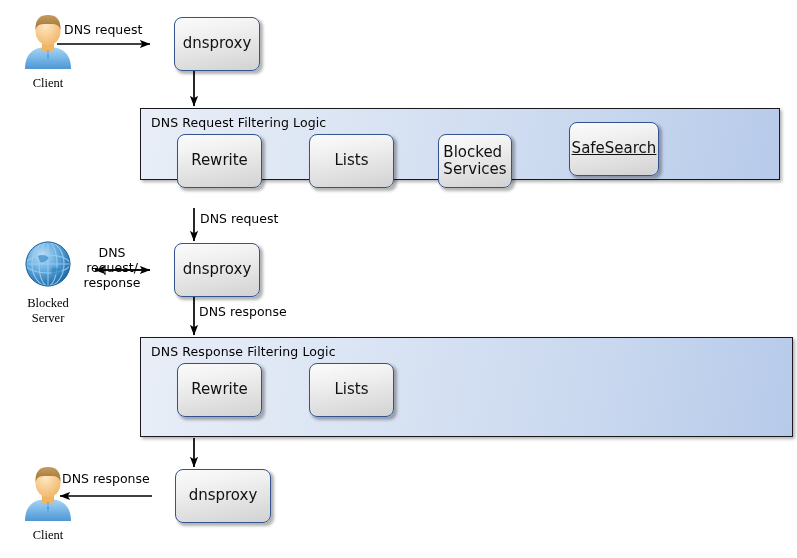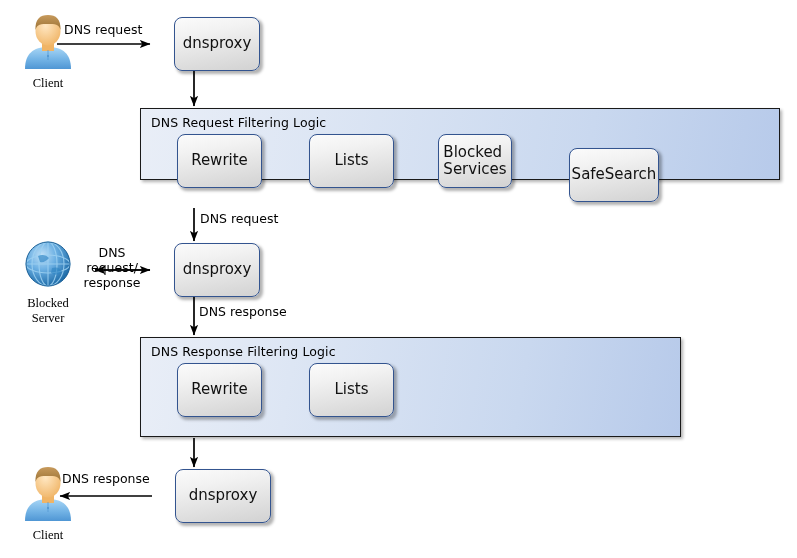--- a/index.html
+++ b/index.html
@@ -182,21 +182,21 @@
   </div>
   <div class="node" style="left:287px; top:134px; width:85px; height:54px;">
     <span>Lists</span>
   </div>
   <div class="node" style="left:416px; top:134px; width:74px; height:54px;">
     <div>
       <span>Blocked</span>
       <span>Services</span>
     </div>
   </div>
-  <div class="node" style="left:547px; top:148px; width:90px; height:54px;">
+  <div class="node" style="left:547px; top:122px; width:90px; height:54px;text-decoration:underline;">
     <span>SafeSearch</span>
   </div>
 
   <div class="wire-label" style="left:200px; top:212px;">DNS request</div>
 
   <div class="actor" style="left:12px; top:238px; width:72px;">
     <div class="actor-glyph">
       <svg width="52" height="52" viewBox="0 0 52 52" xmlns="http://www.w3.org/2000/svg">
         <defs>
           <radialGradient id="globeG" cx="36%" cy="30%" r="72%">
@@ -227,21 +227,21 @@
     <div>request/</div>
     <div>response</div>
   </div>
 
   <div class="node" style="left:152px; top:243px; width:86px; height:54px;">
     <span>dnsproxy</span>
   </div>
 
   <div class="wire-label" style="left:199px; top:305px;">DNS response</div>
 
-  <div class="panel" style="left:140px; top:337px; width:541px; height:100px;">
+  <div class="panel" style="left:140px; top:337px; width:653px; height:100px;">
     <div class="panel-title">DNS Response Filtering Logic</div>
   </div>
 
   <div class="node" style="left:155px; top:363px; width:85px; height:54px;">
     <span>Rewrite</span>
   </div>
   <div class="node" style="left:287px; top:363px; width:85px; height:54px;">
     <span>Lists</span>
   </div>
 

